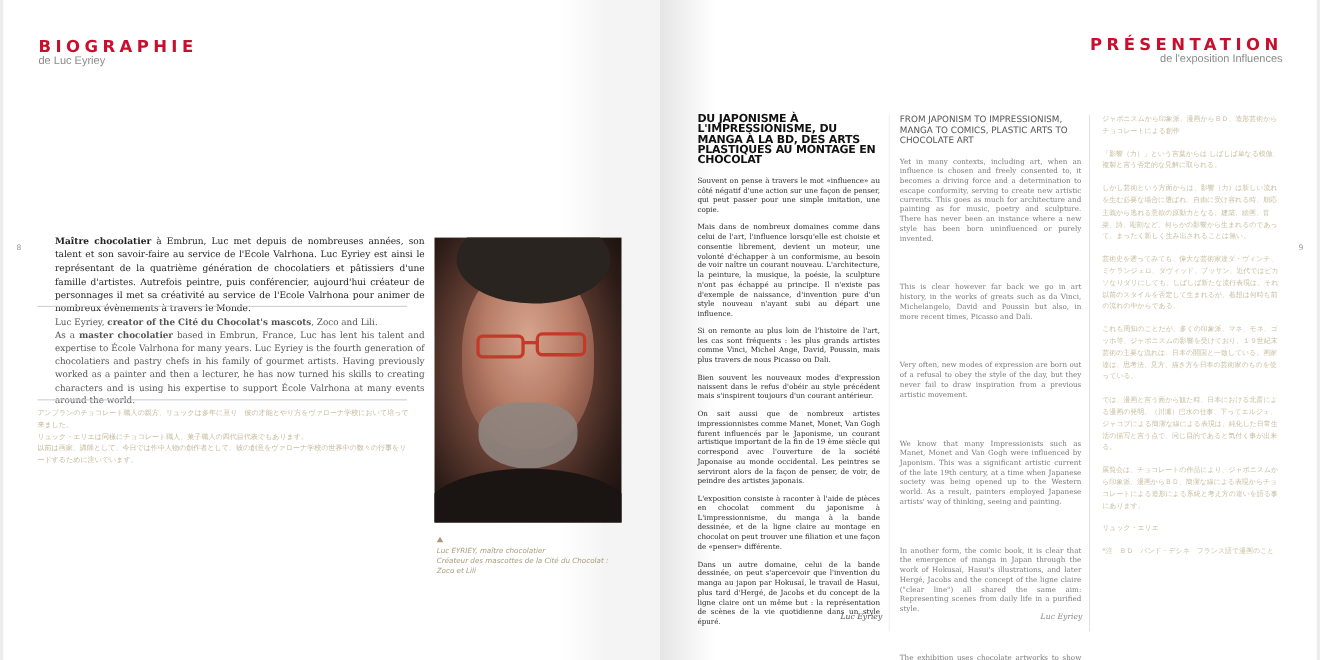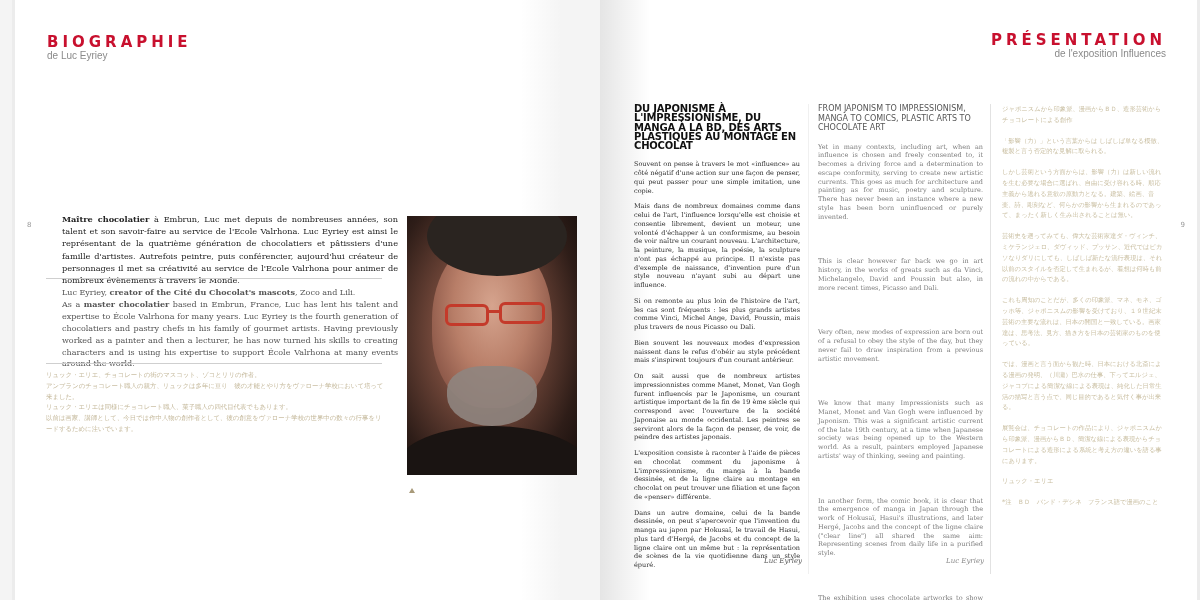--- a/index.html
+++ b/index.html
@@ -1,20 +1,20 @@
 <!DOCTYPE html>
 <html><head>
 <meta charset="utf-8">
 <style>
   * { margin:0; padding:0; box-sizing:border-box; }
   html, body { width:1200px; height:600px; overflow:hidden; background:#f4f4f4; }
   body { position:relative; font-family:"DejaVu Serif", serif; color:#2a2a2a; }
 
   .page { position:absolute; top:0; height:600px; background:#ffffff; }
-  .page-left { left:12px; width:548px; }
+  .page-left { left:0; width:548px; }
   .page-right { left:600px; width:600px; }
   .gutter-shadow-left { position:absolute; right:0; top:0; width:40px; height:600px;
      background:linear-gradient(to right, rgba(0,0,0,0), rgba(0,0,0,0.04)); }
   .gutter-shadow-right { position:absolute; left:0; top:0; width:50px; height:600px;
      background:linear-gradient(to right, rgba(0,0,0,0.10), rgba(0,0,0,0)); }
   .outer-edge-left { position:absolute; left:0; top:0; width:3px; height:600px; background:#ececec; }
   .outer-edge-right { position:absolute; right:0; top:0; width:3px; height:600px; background:#ececec; }
 
   .title { position:absolute; font-family:"DejaVu Sans", sans-serif; font-weight:bold; color:#c8102e; letter-spacing:4px; font-size:15px; }
   .subtitle { position:absolute; font-family:Liberation Sans, sans-serif; font-size:10px; color:#8a8a8a; }
@@ -85,37 +85,41 @@
 
   <div class="bio-fr"><b>Maître chocolatier</b><span> à Embrun, Luc met depuis de nombreuses années, son talent et son savoir-faire au service de l'Ecole Valrhona. Luc Eyriey est ainsi le représentant de la quatrième génération de chocolatiers et pâtissiers d'une famille d'artistes. Autrefois peintre, puis conférencier, aujourd'hui créateur de personnages il met sa créativité au service de l'Ecole Valrhona pour animer de nombreux évènements à travers le Monde.</span></div>
 
   <div class="rule rule1"></div>
 
   <div class="bio-en"><span>Luc Eyriey, </span><b>creator of the Cité du Chocolat's mascots</b><span>, Zoco and Lili.</span><br><span>As a </span><b>master chocolatier</b><span> based in Embrun, France, Luc has lent his talent and expertise to École Valrhona for many years. Luc Eyriey is the fourth generation of chocolatiers and pastry chefs in his family of gourmet artists. Having previously worked as a painter and then a lecturer, he has now turned his skills to creating characters and is using his expertise to support École Valrhona at many events around the world.</span></div>
 
   <div class="rule rule2"></div>
 
   <div class="bio-jp">
-    <div>リュック・エリエ、チョコレートの街のマスコット、ゾコとリリの作者。</div>
     <div>アンブランのチョコレート職人の親方、リュックは多年に亘り　彼の才能とやり方をヴァローナ学校において培って来ました。</div>
     <div>リュック・エリエは同様にチョコレート職人、菓子職人の四代目代表でもあります。</div>
     <div>以前は画家、講師として、今日では作中人物の創作者として、彼の創意をヴァローナ学校の世界中の数々の行事をリードするために注いでいます。</div>
   </div>
 
   <div class="photo" aria-label="Portrait of Luc Eyriey wearing red glasses">
     <div class="face"></div>
     <div class="hair"></div>
     <div class="glasses-l"></div>
     <div class="glasses-r"></div>
     <div class="bridge"></div>
     <div class="beard"></div>
     <div class="shoulders"></div>
   </div>
 
   <div class="caption-arrow"></div>
+  <div class="caption">
+    <div>Luc EYRIEY, maître chocolatier</div>
+    <div>Créateur des mascottes de la Cité du Chocolat :</div>
+    <div>Zoco et Lili</div>
+  </div>
 </div>
 
 <div class="page page-right">
   <div class="gutter-shadow-right"></div>
   <div class="outer-edge-right"></div>
 </div>
 
 <div class="title pres-title">PRÉSENTATION</div>
 <div class="subtitle pres-sub">de l'exposition Influences</div>
 <div class="page-num page-num-right">9</div>

